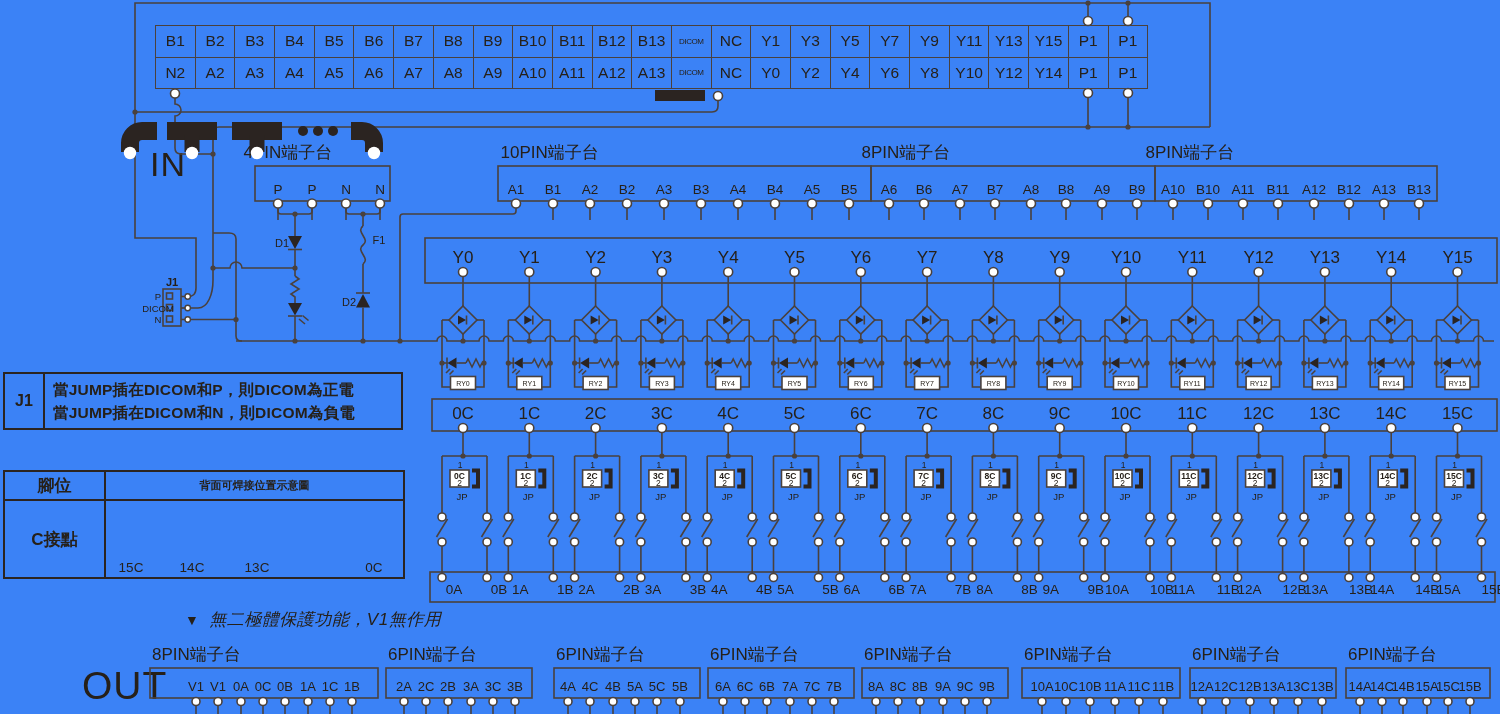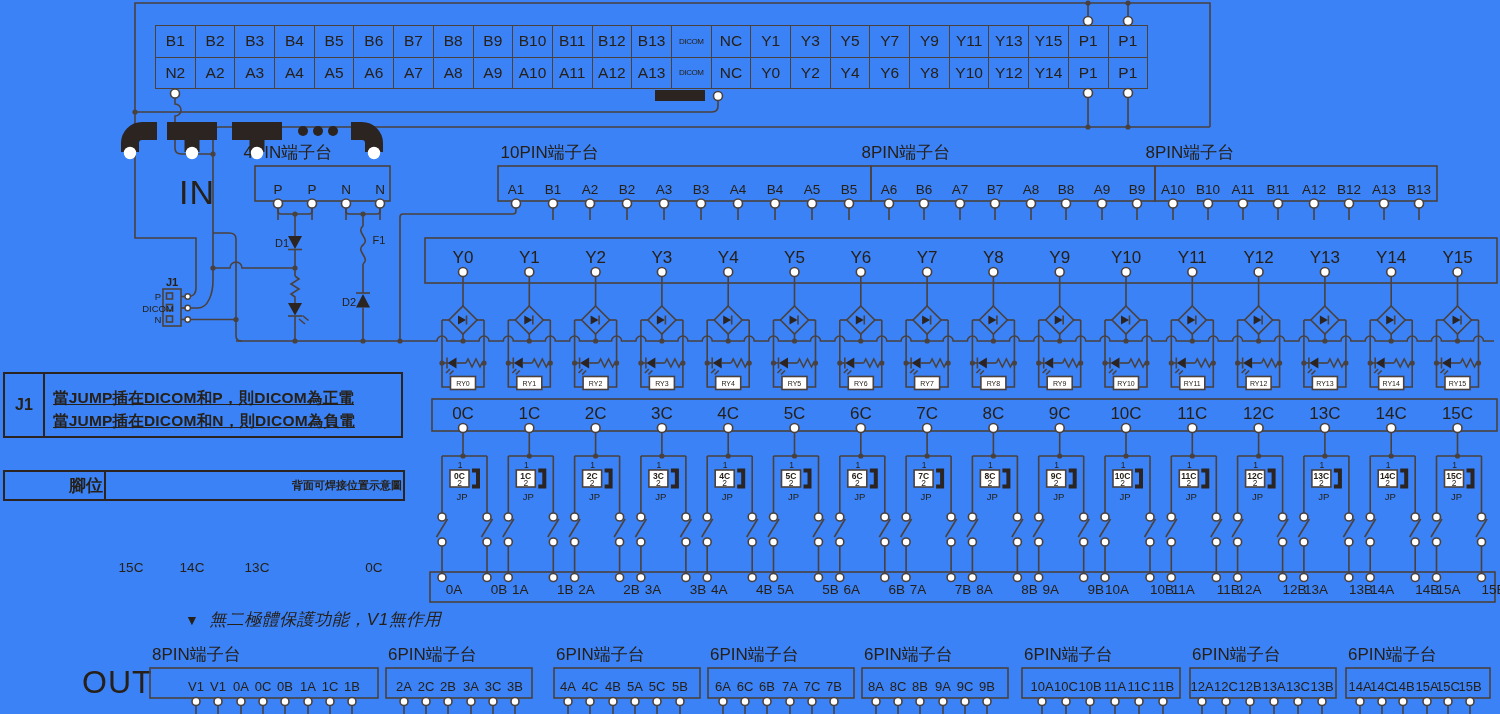--- a/index.html
+++ b/index.html
@@ -6,30 +6,30 @@
   .stage{position:relative;width:1500px;height:714px;background:#3b82f6;overflow:hidden;
          font-family:"Liberation Sans","DejaVu Sans",sans-serif;color:#262019;}
   .stage *{box-sizing:border-box;}
   
   .pin50{position:absolute;left:155px;top:25px;border-collapse:collapse;table-layout:fixed;}
   .pin50 td{border:1.6px solid #4a413d;width:39.7px;height:31.5px;text-align:center;
             font-size:15.5px;padding:0;white-space:nowrap;overflow:hidden;}
   .pin50 td.sm{font-size:8px;letter-spacing:-0.4px;}
   .title50{position:absolute;left:1228px;top:26px;font-size:20px;line-height:27px;}
   
-  .in-label{position:absolute;left:150px;top:173px;font-size:34px;letter-spacing:1px;margin-left:29px;}
-  .out-label{position:absolute;left:82px;top:664px;font-size:32px;letter-spacing:1px;}
+  .in-label{position:absolute;left:150px;top:145px;font-size:34px;letter-spacing:1px;}
+  .out-label{position:absolute;left:82px;top:664px;font-size:39px;letter-spacing:1px;}
   
   .j1note{position:absolute;left:3px;top:372px;width:400px;border-collapse:collapse;}
   .j1note td{border:2.2px solid #2b2421;font-weight:700;}
   .j1note td.h{width:40px;text-align:center;font-size:16px;}
-  .j1note td.b{font-size:15.5px;line-height:23px;padding:12px 6px 4px 8px;letter-spacing:0.2px;text-decoration:underline;}
+  .j1note td.b{font-size:15.5px;line-height:23px;padding:4px 6px 4px 8px;letter-spacing:0.2px;}
   
   .solder{position:absolute;left:3px;top:470px;width:402px;border-collapse:collapse;}
-  .solder td{border:2.2px solid #2b2421;text-align:right;font-weight:700;}
+  .solder td{border:2.2px solid #2b2421;text-align:center;font-weight:700;}
   .solder td.h{height:29px;font-size:11px;}
   .solder td.c1{width:101px;font-size:17px;}
   .solder td.body{height:78px;}
   .outnote{position:absolute;left:185px;top:608px;font-size:17px;letter-spacing:0.5px;font-style:italic;}
   .outnote .mk{font-size:14px;margin-right:10px;}
   svg.wires{position:absolute;left:0;top:0;pointer-events:none;}
   svg.wires .w{stroke:#4a413d;stroke-width:1.6;fill:none;}
   svg.wires text{fill:#262019;}
 </style>
 </head>
@@ -110,20 +110,24 @@
       </td>
     </tr>
   </tbody>
     </table>
 
   <table class="solder">
     <tbody>
         <tr>
       <td class="h c1">腳位</td>
       <td class="h">背面可焊接位置示意圖</td>
+    </tr>
+    <tr>
+      <td class="c1">C接點</td>
+      <td class="body"></td>
     </tr>
   </tbody>
     </table>
 
   <div class="outnote">
     <span class="mk">▼</span><span>無二極體保護功能，V1無作用</span>
   </div>
 
   <svg class="wires" width="1500" height="714" viewBox="0 0 1500 714">
       <path class="w" d="M1210,127 V3 H135 V238 H196 V288 C196,294.5 192,296.5 188.5,296.5"></path>

